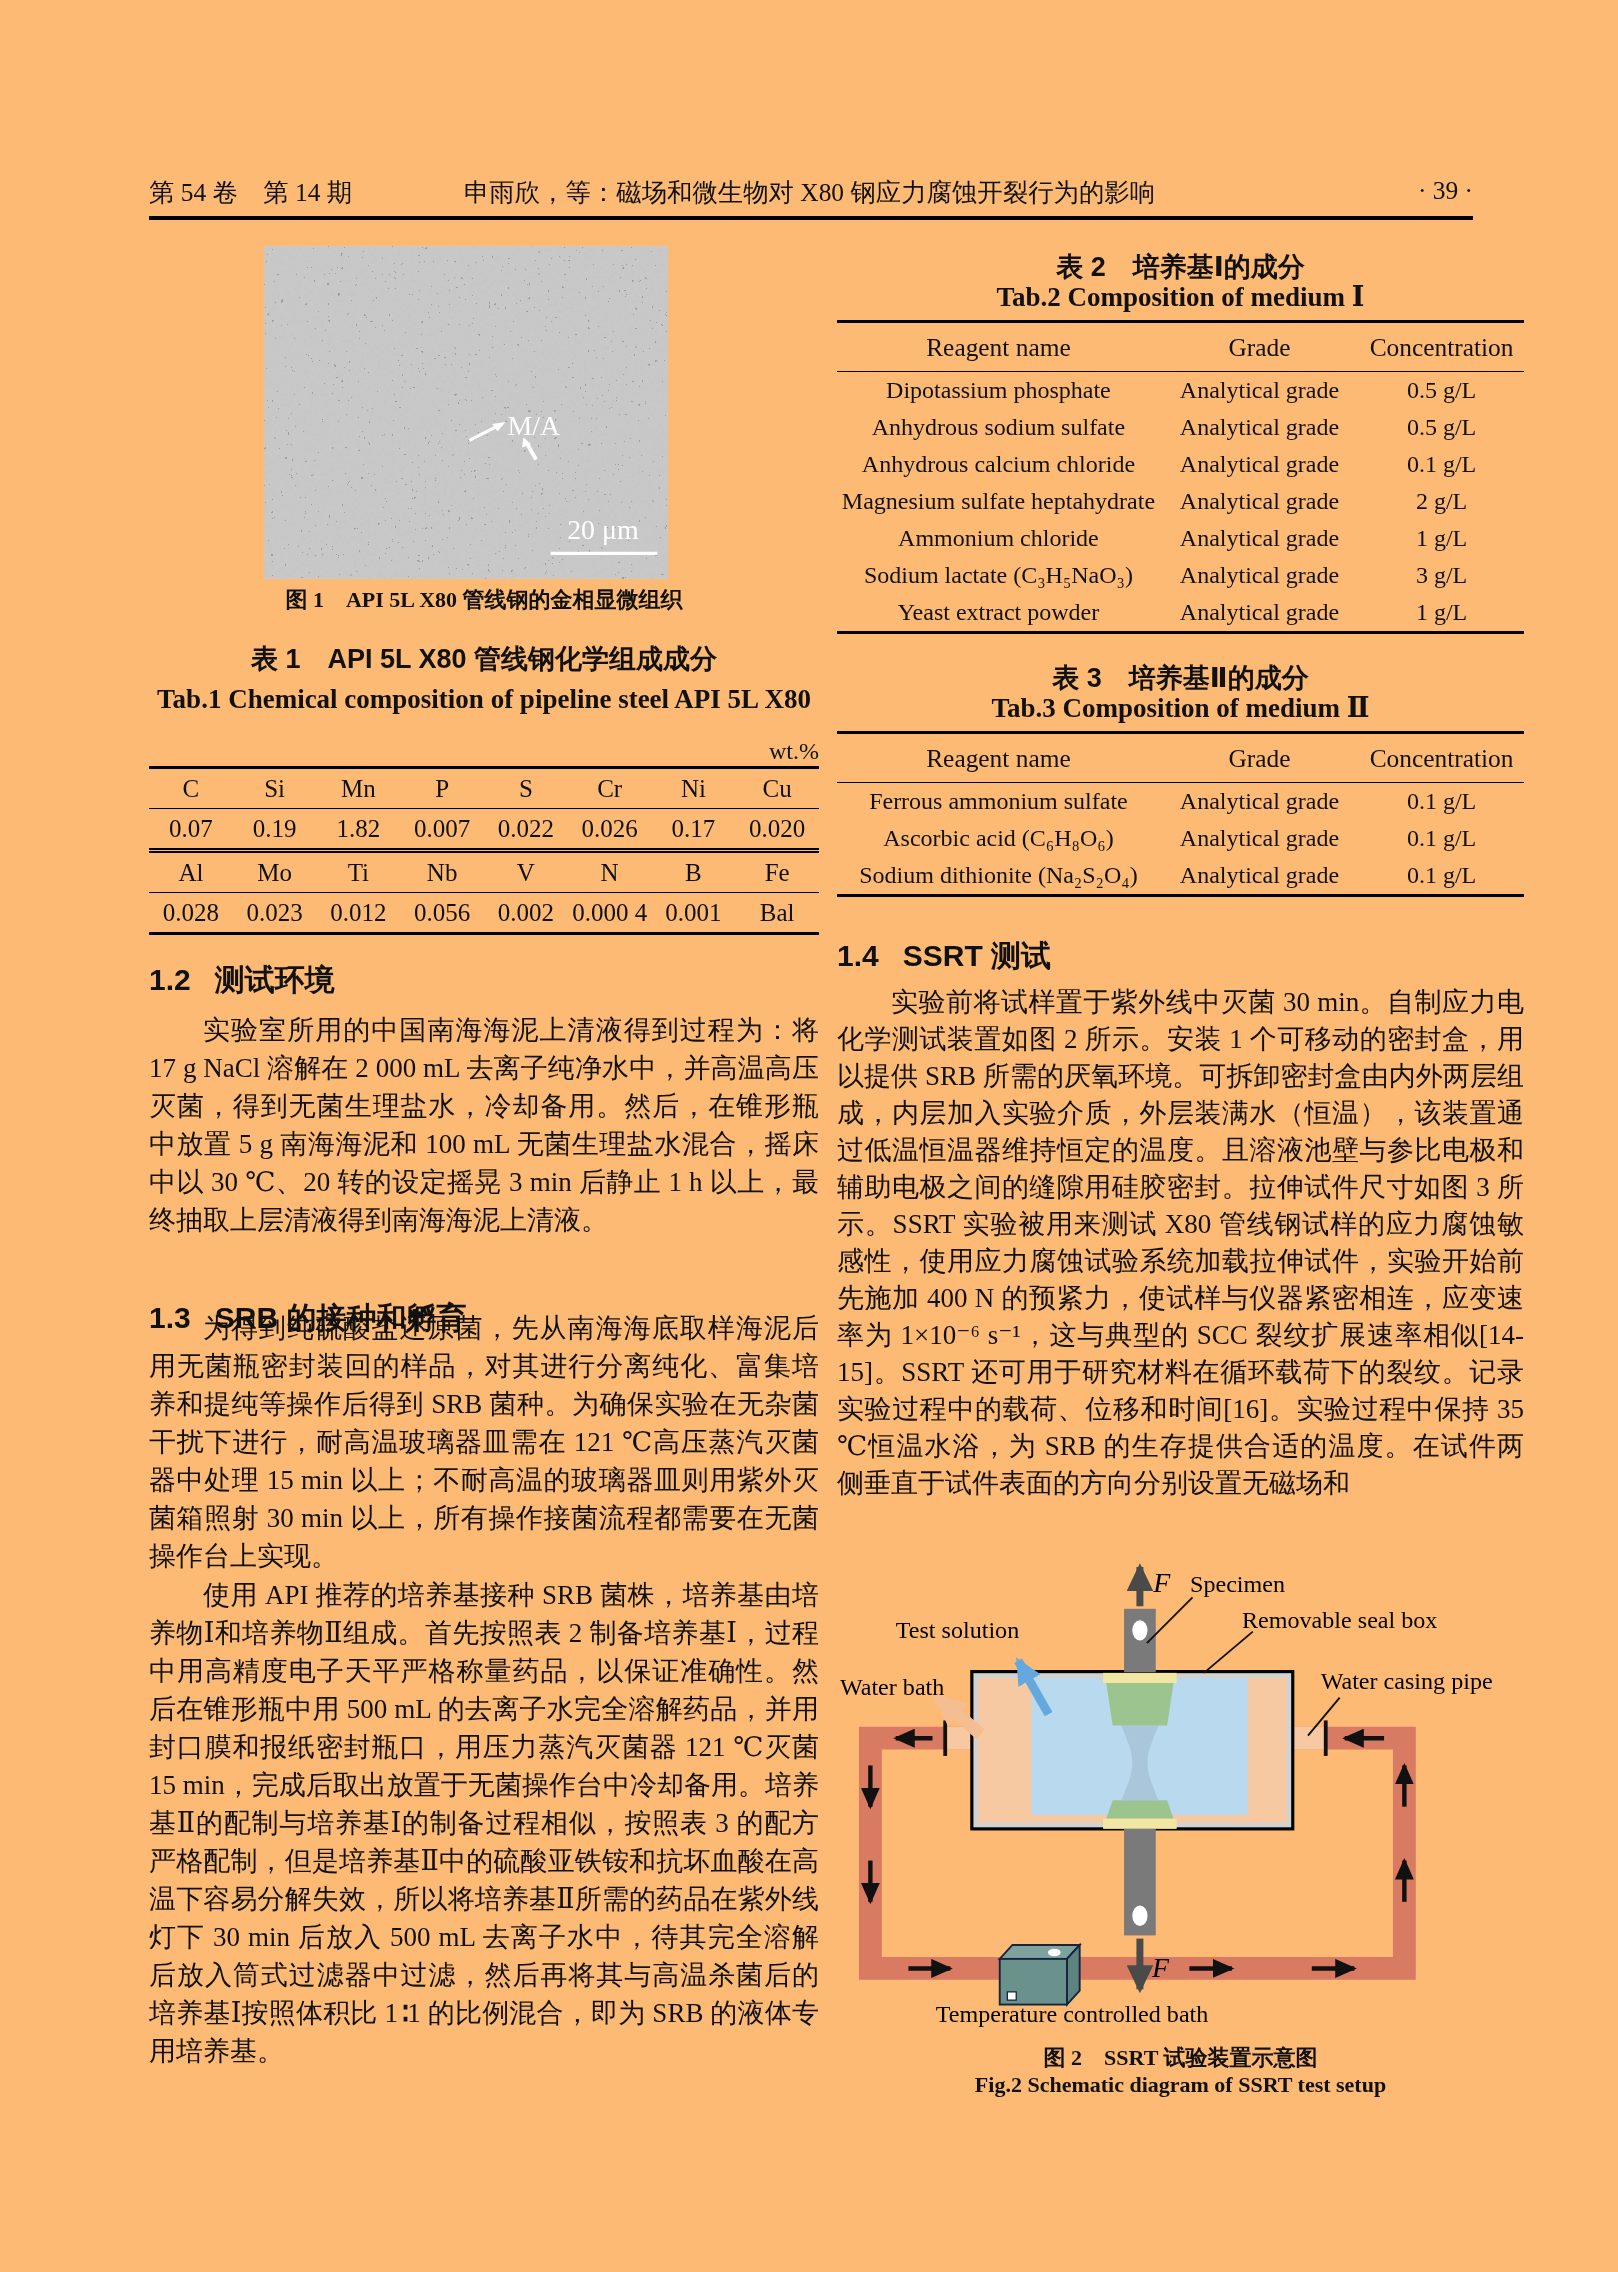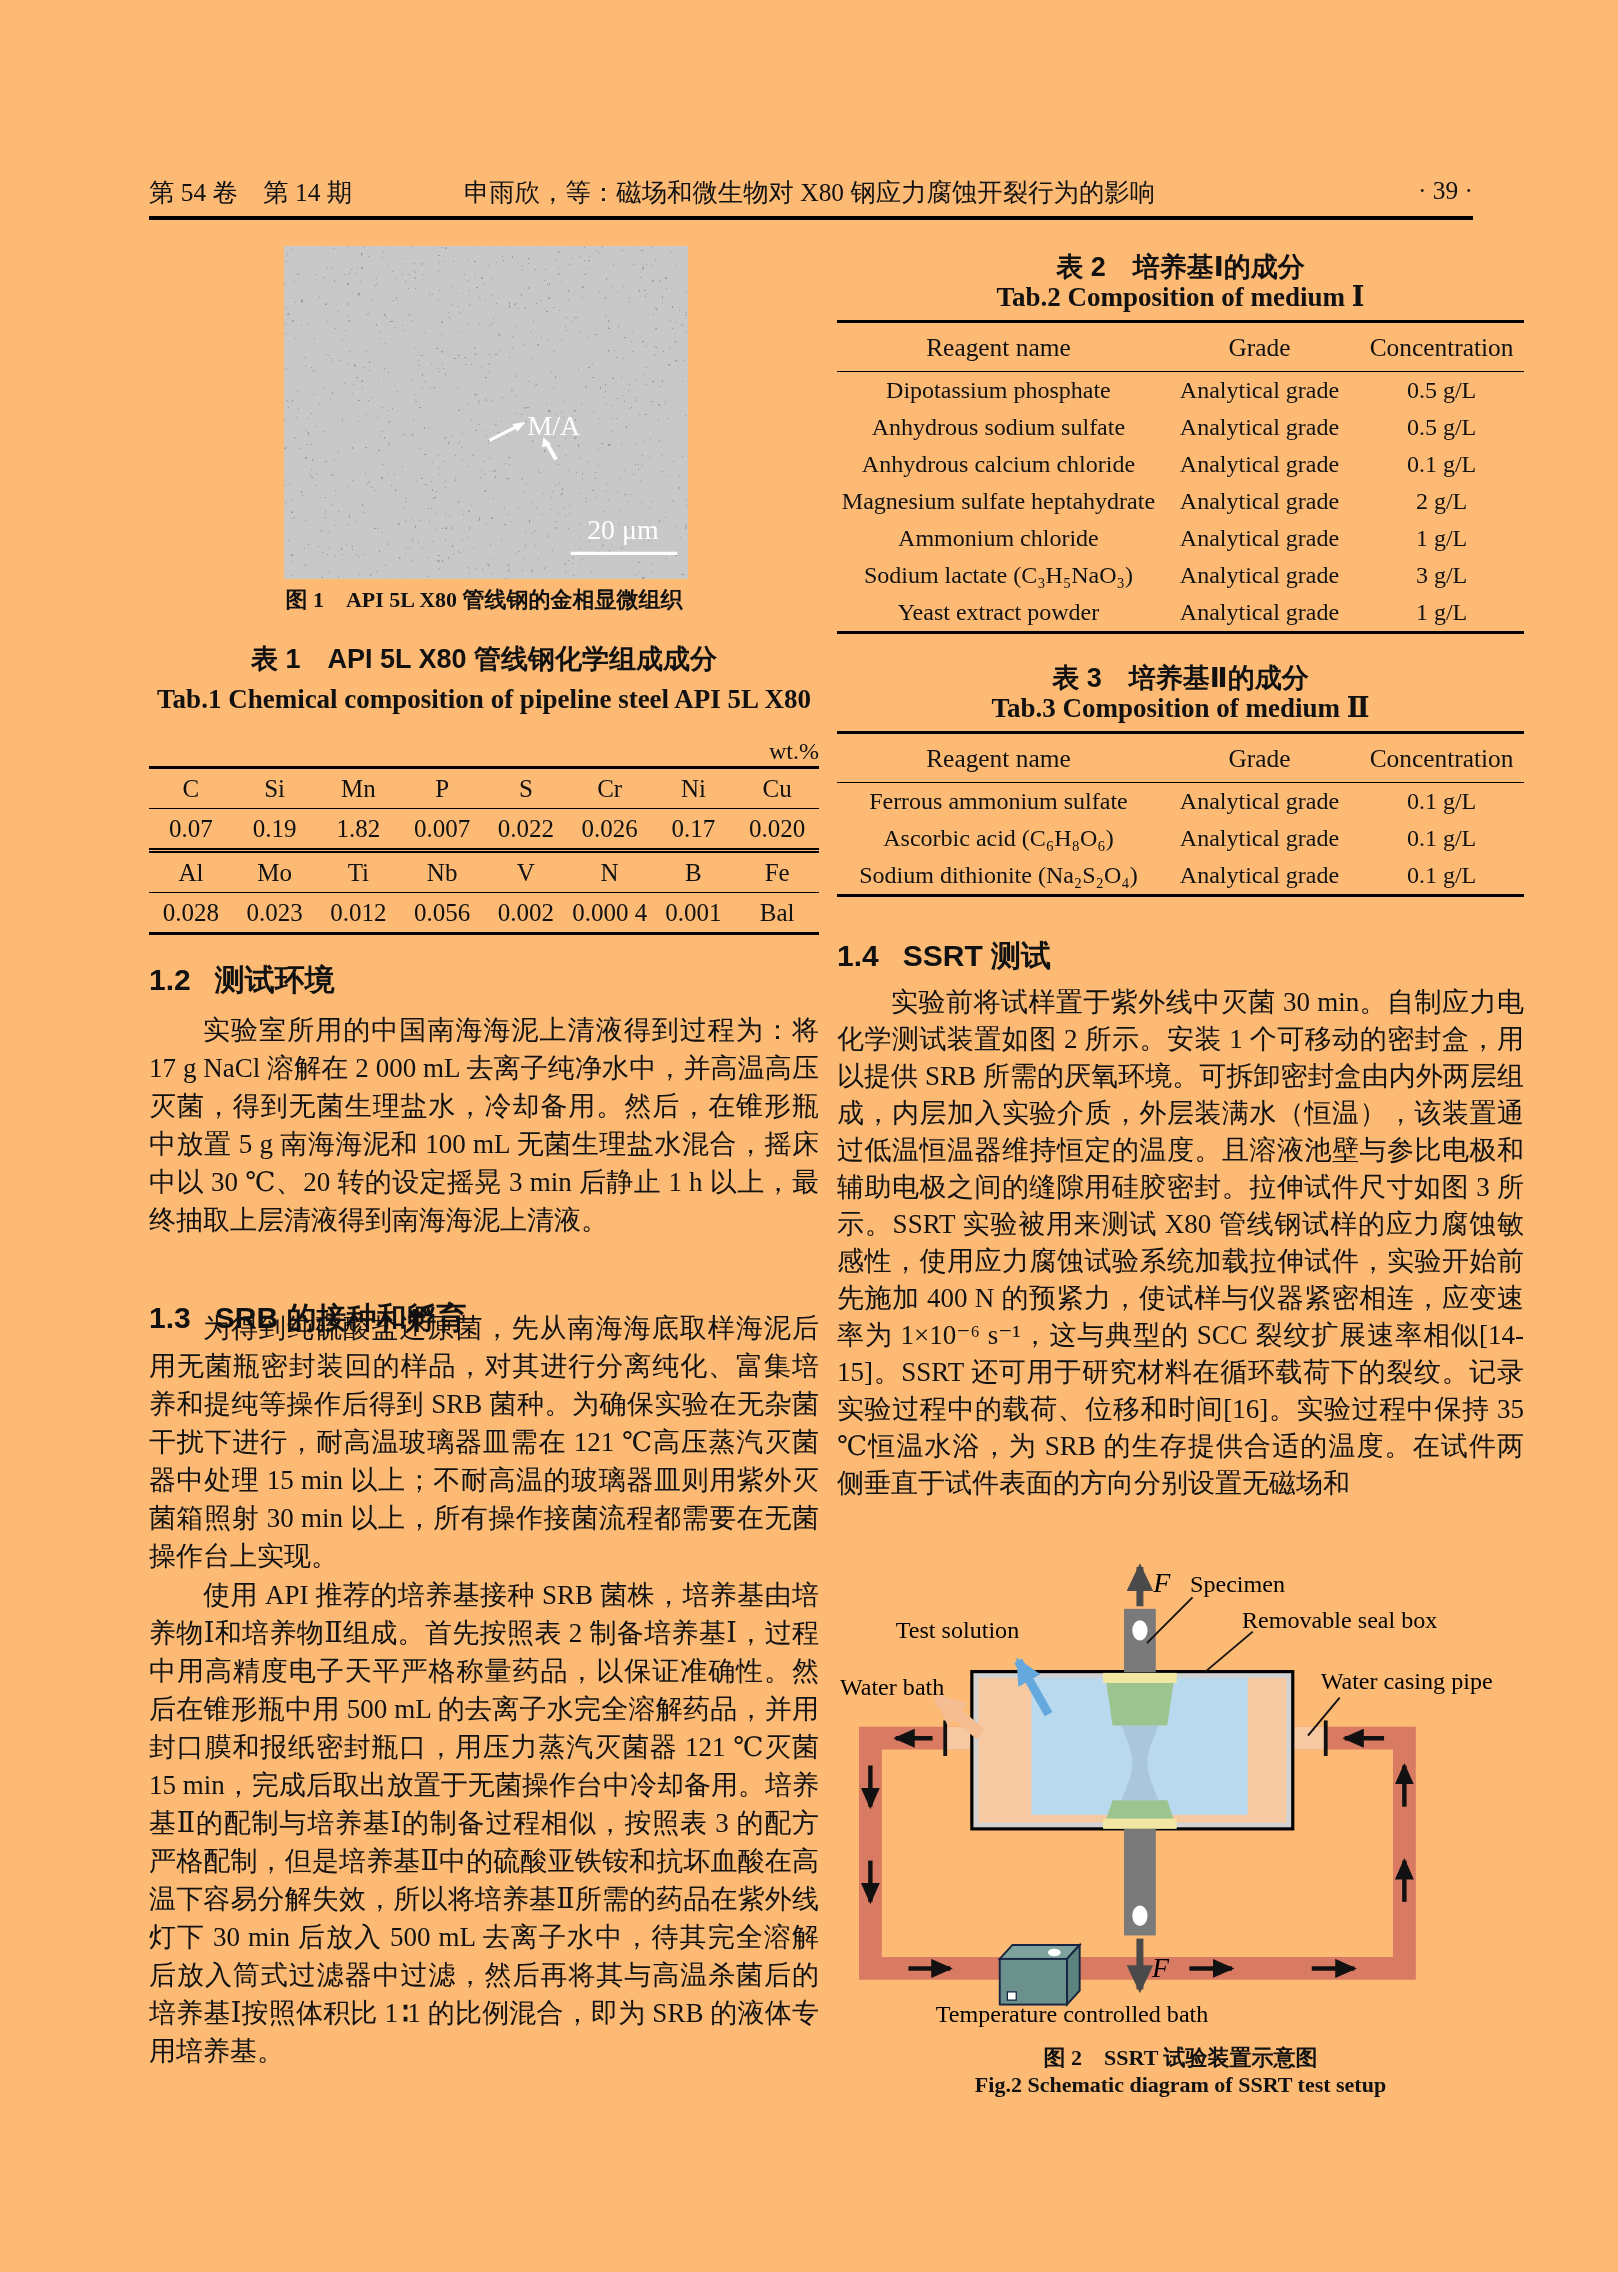--- a/index.html
+++ b/index.html
@@ -34,21 +34,21 @@
 </head>
 <body>
 
 <div class="page">
 
   <div class="abs hdr-text" style="left:149px;top:176px;">第 54 卷　第 14 期</div>
   <div class="abs hdr-text" style="left:0;top:176px;width:1619px;text-align:center;">申雨欣，等：磁场和微生物对 X80 钢应力腐蚀开裂行为的影响</div>
   <div class="abs hdr-text" style="right:146px;top:176px;">· 39 ·</div>
   <div class="abs hdr-rule" style="left:149px;top:216px;width:1324px;"></div>
 
-  <div class="abs" style="left:284px;top:246px;width:404px;height:333px;">
+  <div class="abs" style="left:264px;top:246px;width:404px;height:333px;">
     <svg width="404" height="333" viewBox="0 0 637 524">
       <defs>
         <filter id="speckle" x="0%" y="0%" width="100%" height="100%">
           <feTurbulence type="fractalNoise" baseFrequency="0.19" numOctaves="4" seed="11" result="n"></feTurbulence>
           <feColorMatrix in="n" type="saturate" values="0"></feColorMatrix>
           <feComponentTransfer>
             <feFuncR type="discrete" tableValues="0.13 0.35 0.60 0.62 0.62 0.62 0.62"></feFuncR>
             <feFuncG type="discrete" tableValues="0.13 0.35 0.60 0.62 0.62 0.62 0.62"></feFuncG>
             <feFuncB type="discrete" tableValues="0.13 0.35 0.60 0.62 0.62 0.62 0.62"></feFuncB>
             <feFuncA type="linear" slope="0" intercept="1"></feFuncA>

